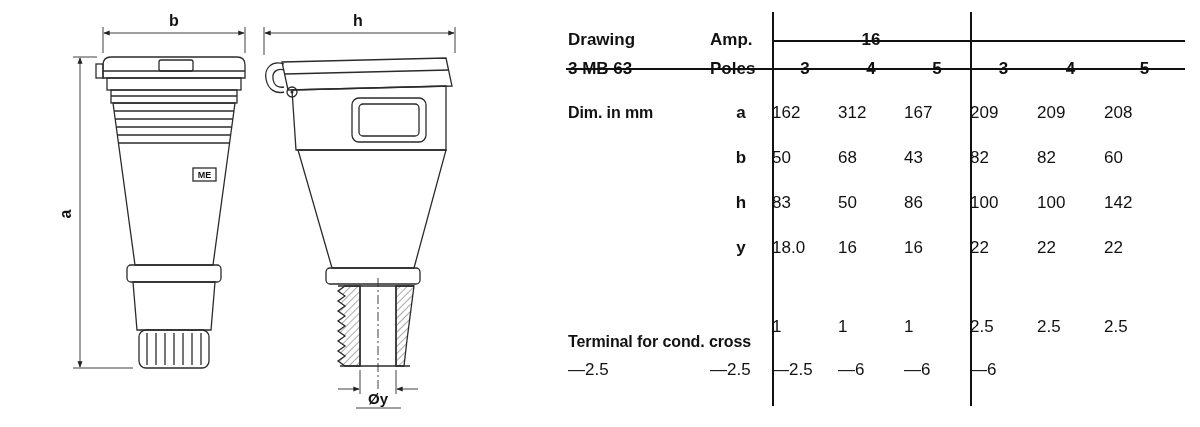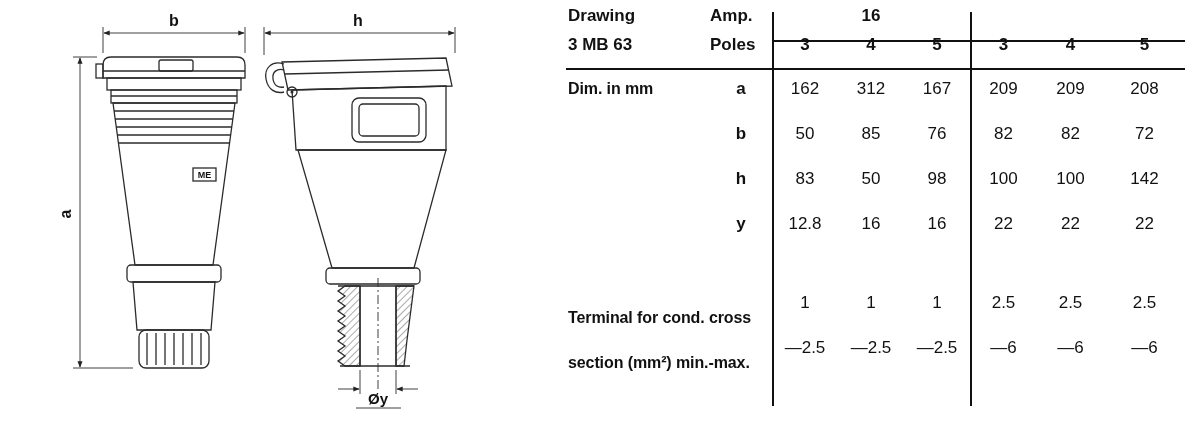--- a/index.html
+++ b/index.html
@@ -11,40 +11,40 @@
   .drawing-pane{position:absolute;left:0;top:0;width:560px;height:427px;}
   .table-pane{position:absolute;left:560px;top:0;width:640px;height:427px;}
 
   .vline{position:absolute;top:12px;height:394px;width:1.5px;background:#111;}
   .vline.v1{left:212px;}
   .vline.v2{left:410px;}
   .hline{position:absolute;height:1.5px;background:#111;}
   .hline.h1{top:40px;left:214px;width:411px;}
   .hline.h2{top:68px;left:6px;width:619px;}
 
-  .spec-grid{position:absolute;left:8px;top:0;width:617px;}
+  .spec-grid{position:absolute;left:8px;top:24px;width:617px;}
   .trow{
     display:grid;
     grid-template-columns:142px 62px 66px 66px 66px 67px 67px 81px;
     align-items:center;
   }
   .trow.head1{grid-template-columns:142px 62px 198px 215px;height:30px;}
   .trow.head2{height:28px;}
   .trow.data{height:45px;}
   .trow.first{margin-top:8px;}
   .trow.terminal{margin-top:32px;}
 
   .cell{font-size:17px;line-height:1;white-space:nowrap;}
   .lbl{text-align:left;font-weight:700;font-size:16px;letter-spacing:-0.1px;}
   .lbl.wide{grid-column:1 / 3;margin-top:32px;}
   .hdr{text-align:left;font-weight:700;}
   .dim{text-align:center;font-weight:700;}
   .amp{text-align:center;font-weight:700;}
   .ph{text-align:center;font-weight:700;}
-  .val{text-align:center;font-weight:400;}
+  .val{font-weight:400;}
 
   svg text{font-family:"Liberation Sans",sans-serif;}
 </style>
 </head>
 <body>
 
 <div class="drawing-pane">
   <svg width="560" height="427" viewBox="0 0 560 427">
     <defs>
       <marker id="arr" viewBox="0 0 10 10" refX="9" refY="5" markerWidth="7" markerHeight="7" orient="auto-start-reverse">
@@ -185,61 +185,60 @@
       <div class="cell val">167</div>
       <div class="cell val">209</div>
       <div class="cell val">209</div>
       <div class="cell val">208</div>
     </div>
 
     <div class="trow data">
       <div class="cell lbl"></div>
       <div class="cell dim">b</div>
       <div class="cell val">50</div>
-      <div class="cell val">85</div>
-      <div class="cell val">76</div>
+      <div class="cell val">68</div>
+      <div class="cell val">43</div>
       <div class="cell val">82</div>
       <div class="cell val">82</div>
-      <div class="cell val">72</div>
+      <div class="cell val">60</div>
     </div>
 
     <div class="trow data">
       <div class="cell lbl"></div>
       <div class="cell dim">h</div>
       <div class="cell val">83</div>
       <div class="cell val">50</div>
-      <div class="cell val">98</div>
+      <div class="cell val">86</div>
       <div class="cell val">100</div>
       <div class="cell val">100</div>
       <div class="cell val">142</div>
     </div>
 
     <div class="trow data">
       <div class="cell lbl"></div>
       <div class="cell dim">y</div>
-      <div class="cell val">12.8</div>
+      <div class="cell val">18.0</div>
       <div class="cell val">16</div>
       <div class="cell val">16</div>
       <div class="cell val">22</div>
       <div class="cell val">22</div>
       <div class="cell val">22</div>
     </div>
 
     <div class="trow data terminal">
       <div class="cell lbl wide">Terminal for cond. cross</div>
       <div class="cell val">1</div>
       <div class="cell val">1</div>
       <div class="cell val">1</div>
       <div class="cell val">2.5</div>
       <div class="cell val">2.5</div>
       <div class="cell val">2.5</div>
     </div>
 
     <div class="trow data">
-      <div class="cell lbl wide">section (mm²) min.-max.</div>
       <div class="cell val">—2.5</div>
       <div class="cell val">—2.5</div>
       <div class="cell val">—2.5</div>
       <div class="cell val">—6</div>
       <div class="cell val">—6</div>
       <div class="cell val">—6</div>
     </div>
 
   </div>
 </div>

